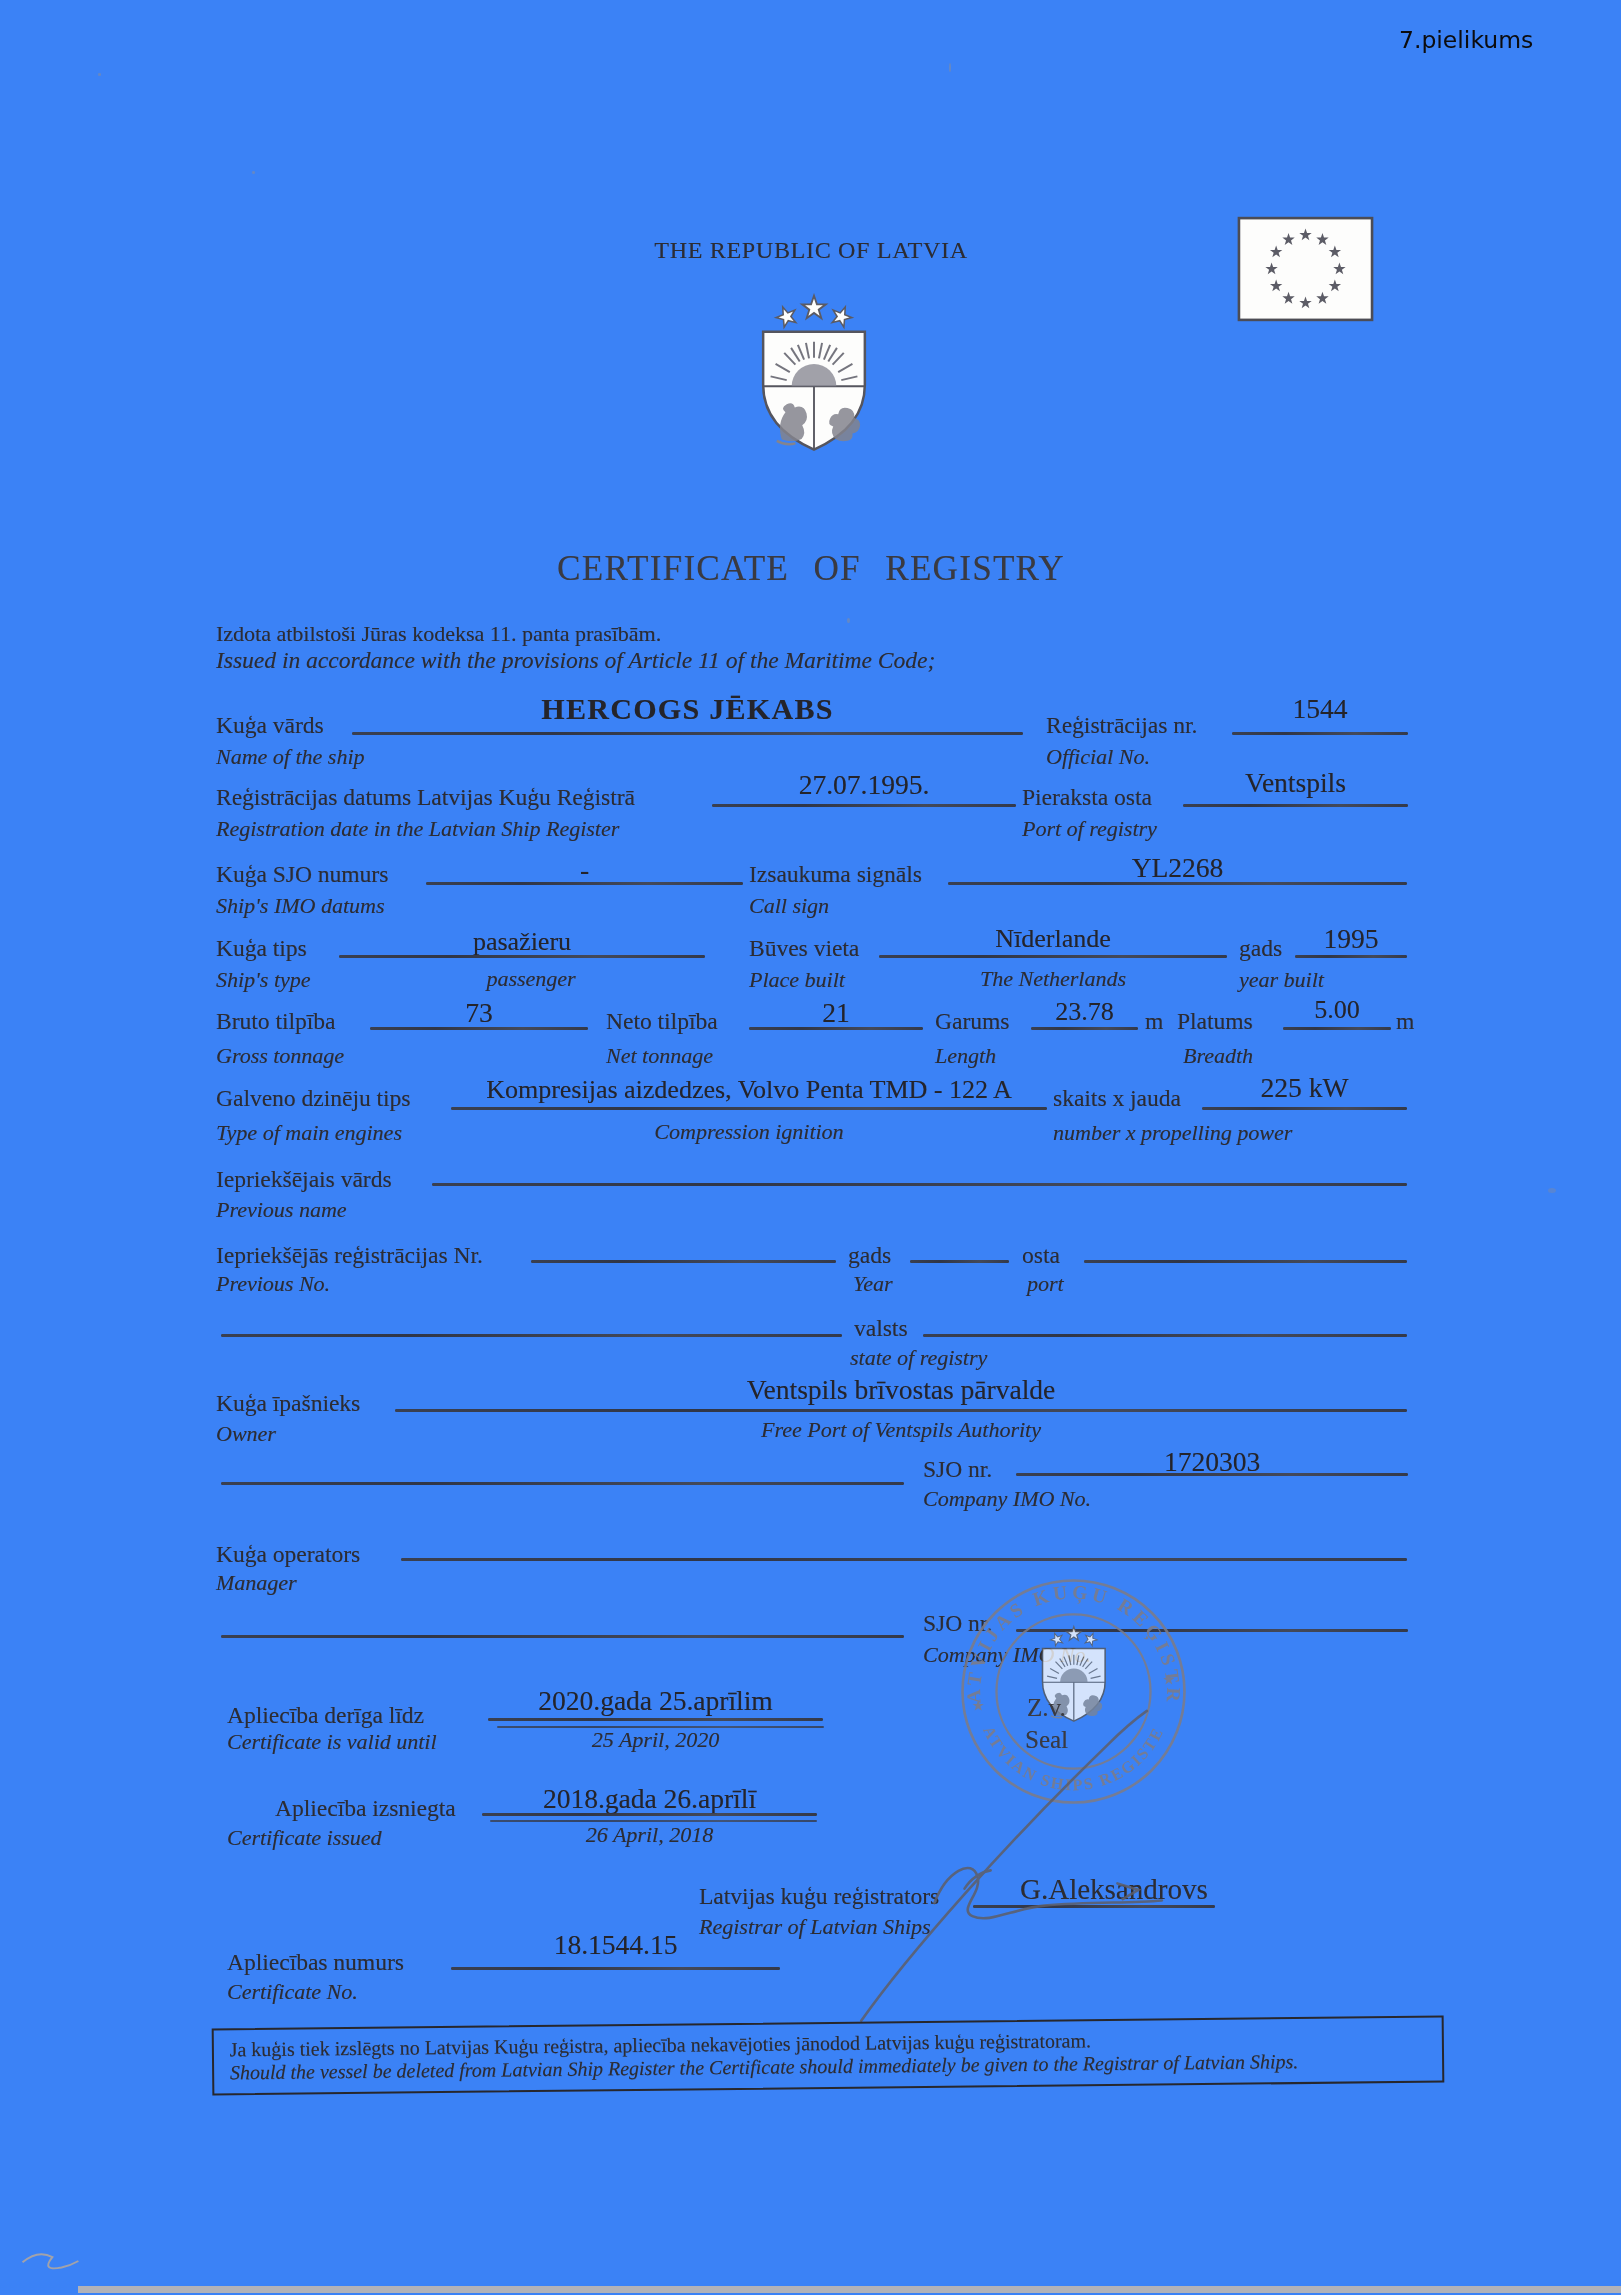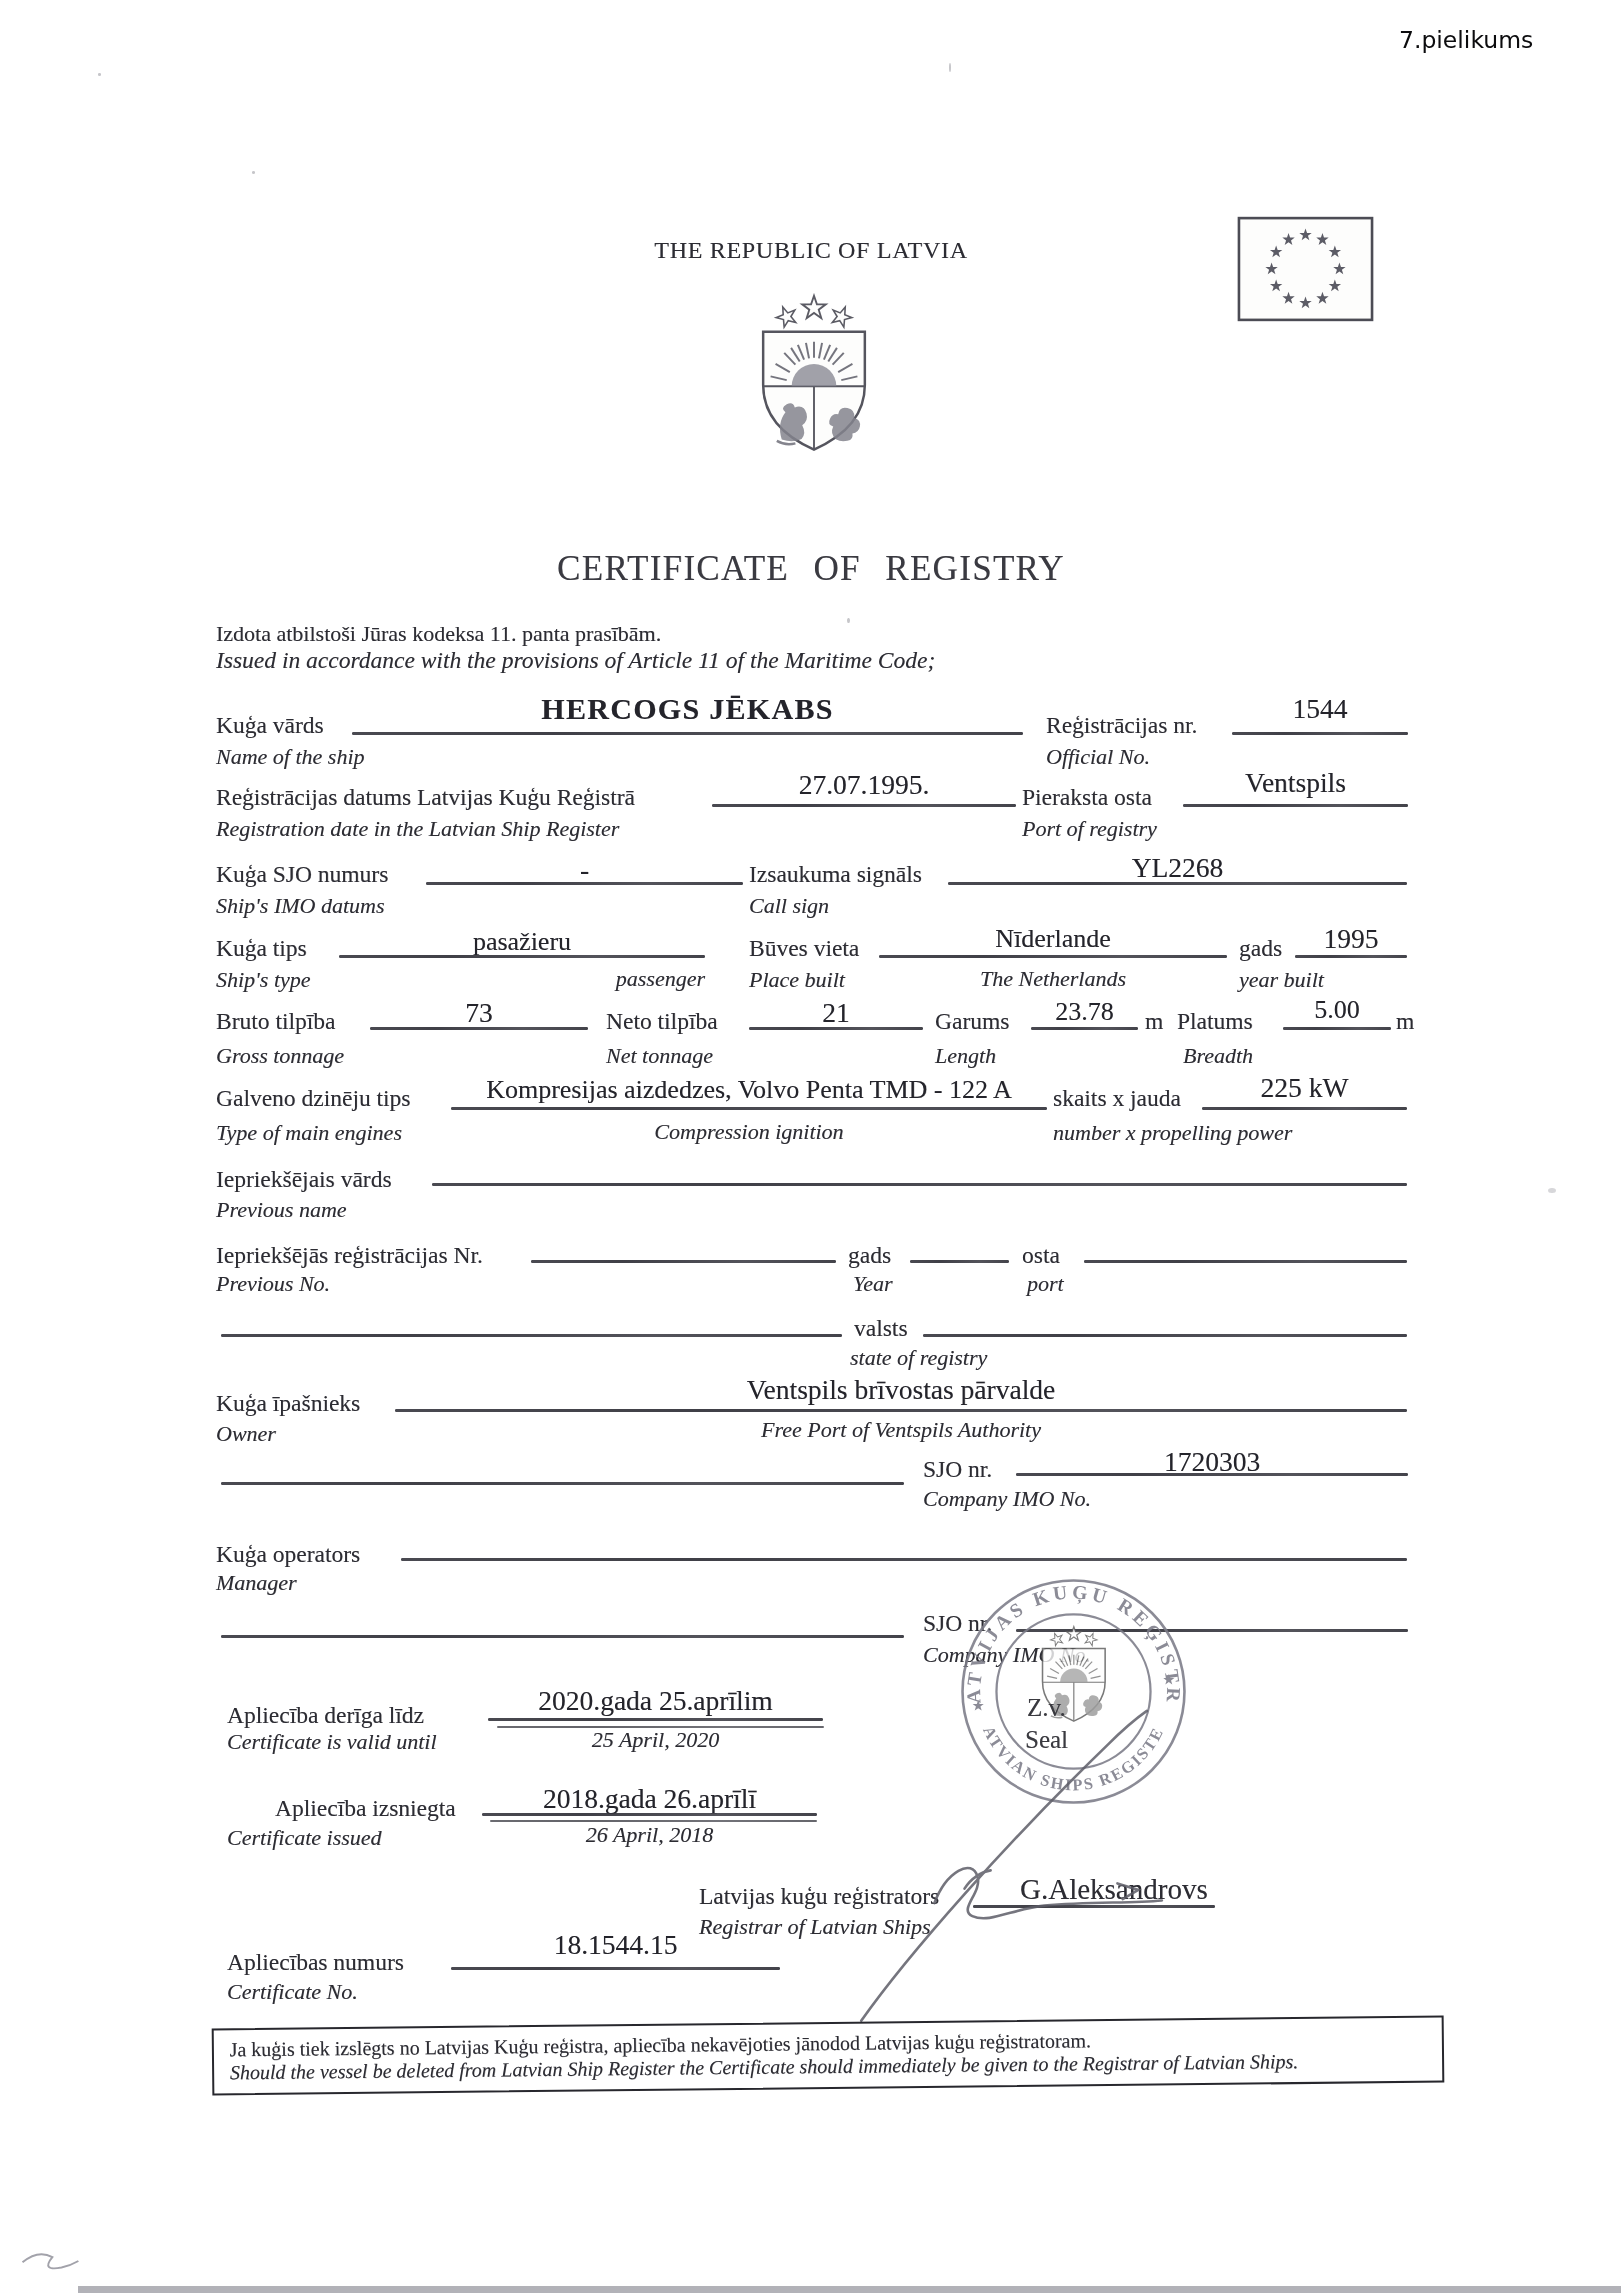--- a/index.html
+++ b/index.html
@@ -1,16 +1,16 @@
 <!DOCTYPE html>
 <html style="font-size:10.5px"><head>
 <meta charset="utf-8">
 <style>
   html,body{margin:0;padding:0;background:#e8e8ea;}
-  #page{position:relative;width:1622px;height:2295px;background:#ffffff;overflow:hidden;
+  #page{position:relative;width:1622px;height:2295px;background:#3b82f6;overflow:hidden;
         font-family:"Liberation Serif", serif;color:#2c2c33;}
   .abs{position:absolute;}
   .ink{text-shadow:0.3px 0.3px 0.5px rgba(44,44,51,0.38);}
   .lbl{font-size:23.5px;white-space:nowrap;}
   .lble{font-size:22px;font-style:italic;white-space:nowrap;}
   .val{font-size:27.5px;white-space:nowrap;text-align:center;color:#24242b;}
   .vale{font-size:22px;font-style:italic;white-space:nowrap;text-align:center;}
   .line{height:2.6px;background:linear-gradient(90deg,#3a3a42 0%,#2f2f37 30%,#44444c 70%,#33333b 100%);
         border-radius:1.3px;opacity:.92;}
   .ctr{left:0;width:1622px;text-align:center;}
@@ -123,21 +123,21 @@
   <div class="abs lble ink" style="left:216px;top:893px;">Ship's IMO datums</div>
   <div class="abs lbl ink" style="left:749px;top:861px;">Izsaukuma signāls</div>
   <div class="abs val ink" style="left:948px;top:852px;width:459px;">YL2268</div>
   <div class="abs line" style="left:948px;top:882px;width:459px;"></div>
   <div class="abs lble ink" style="left:749px;top:893px;">Call sign</div>
 
   <div class="abs lbl ink" style="left:216px;top:935px;">Kuģa tips</div>
   <div class="abs val ink" style="left:339px;top:927px;width:366px;font-size:26px;">pasažieru</div>
   <div class="abs line" style="left:339px;top:955px;width:366px;"></div>
   <div class="abs lble ink" style="left:216px;top:967px;">Ship's type</div>
-  <div class="abs vale ink" style="left:339px;top:966px;width:366px;text-align:right;">passenger</div>
+  <div class="abs vale ink" style="left:348px;top:966px;width:366px;">passenger</div>
   <div class="abs lbl ink" style="left:749px;top:935px;">Būves vieta</div>
   <div class="abs val ink" style="left:879px;top:924px;width:348px;font-size:26px;">Nīderlande</div>
   <div class="abs line" style="left:879px;top:955px;width:348px;"></div>
   <div class="abs lble ink" style="left:749px;top:967px;">Place built</div>
   <div class="abs vale ink" style="left:879px;top:966px;width:348px;">The Netherlands</div>
   <div class="abs lbl ink" style="left:1239px;top:935px;">gads</div>
   <div class="abs val ink" style="left:1295px;top:923px;width:112px;">1995</div>
   <div class="abs line" style="left:1295px;top:955px;width:112px;"></div>
   <div class="abs lble ink" style="left:1239px;top:967px;">year built</div>
 

